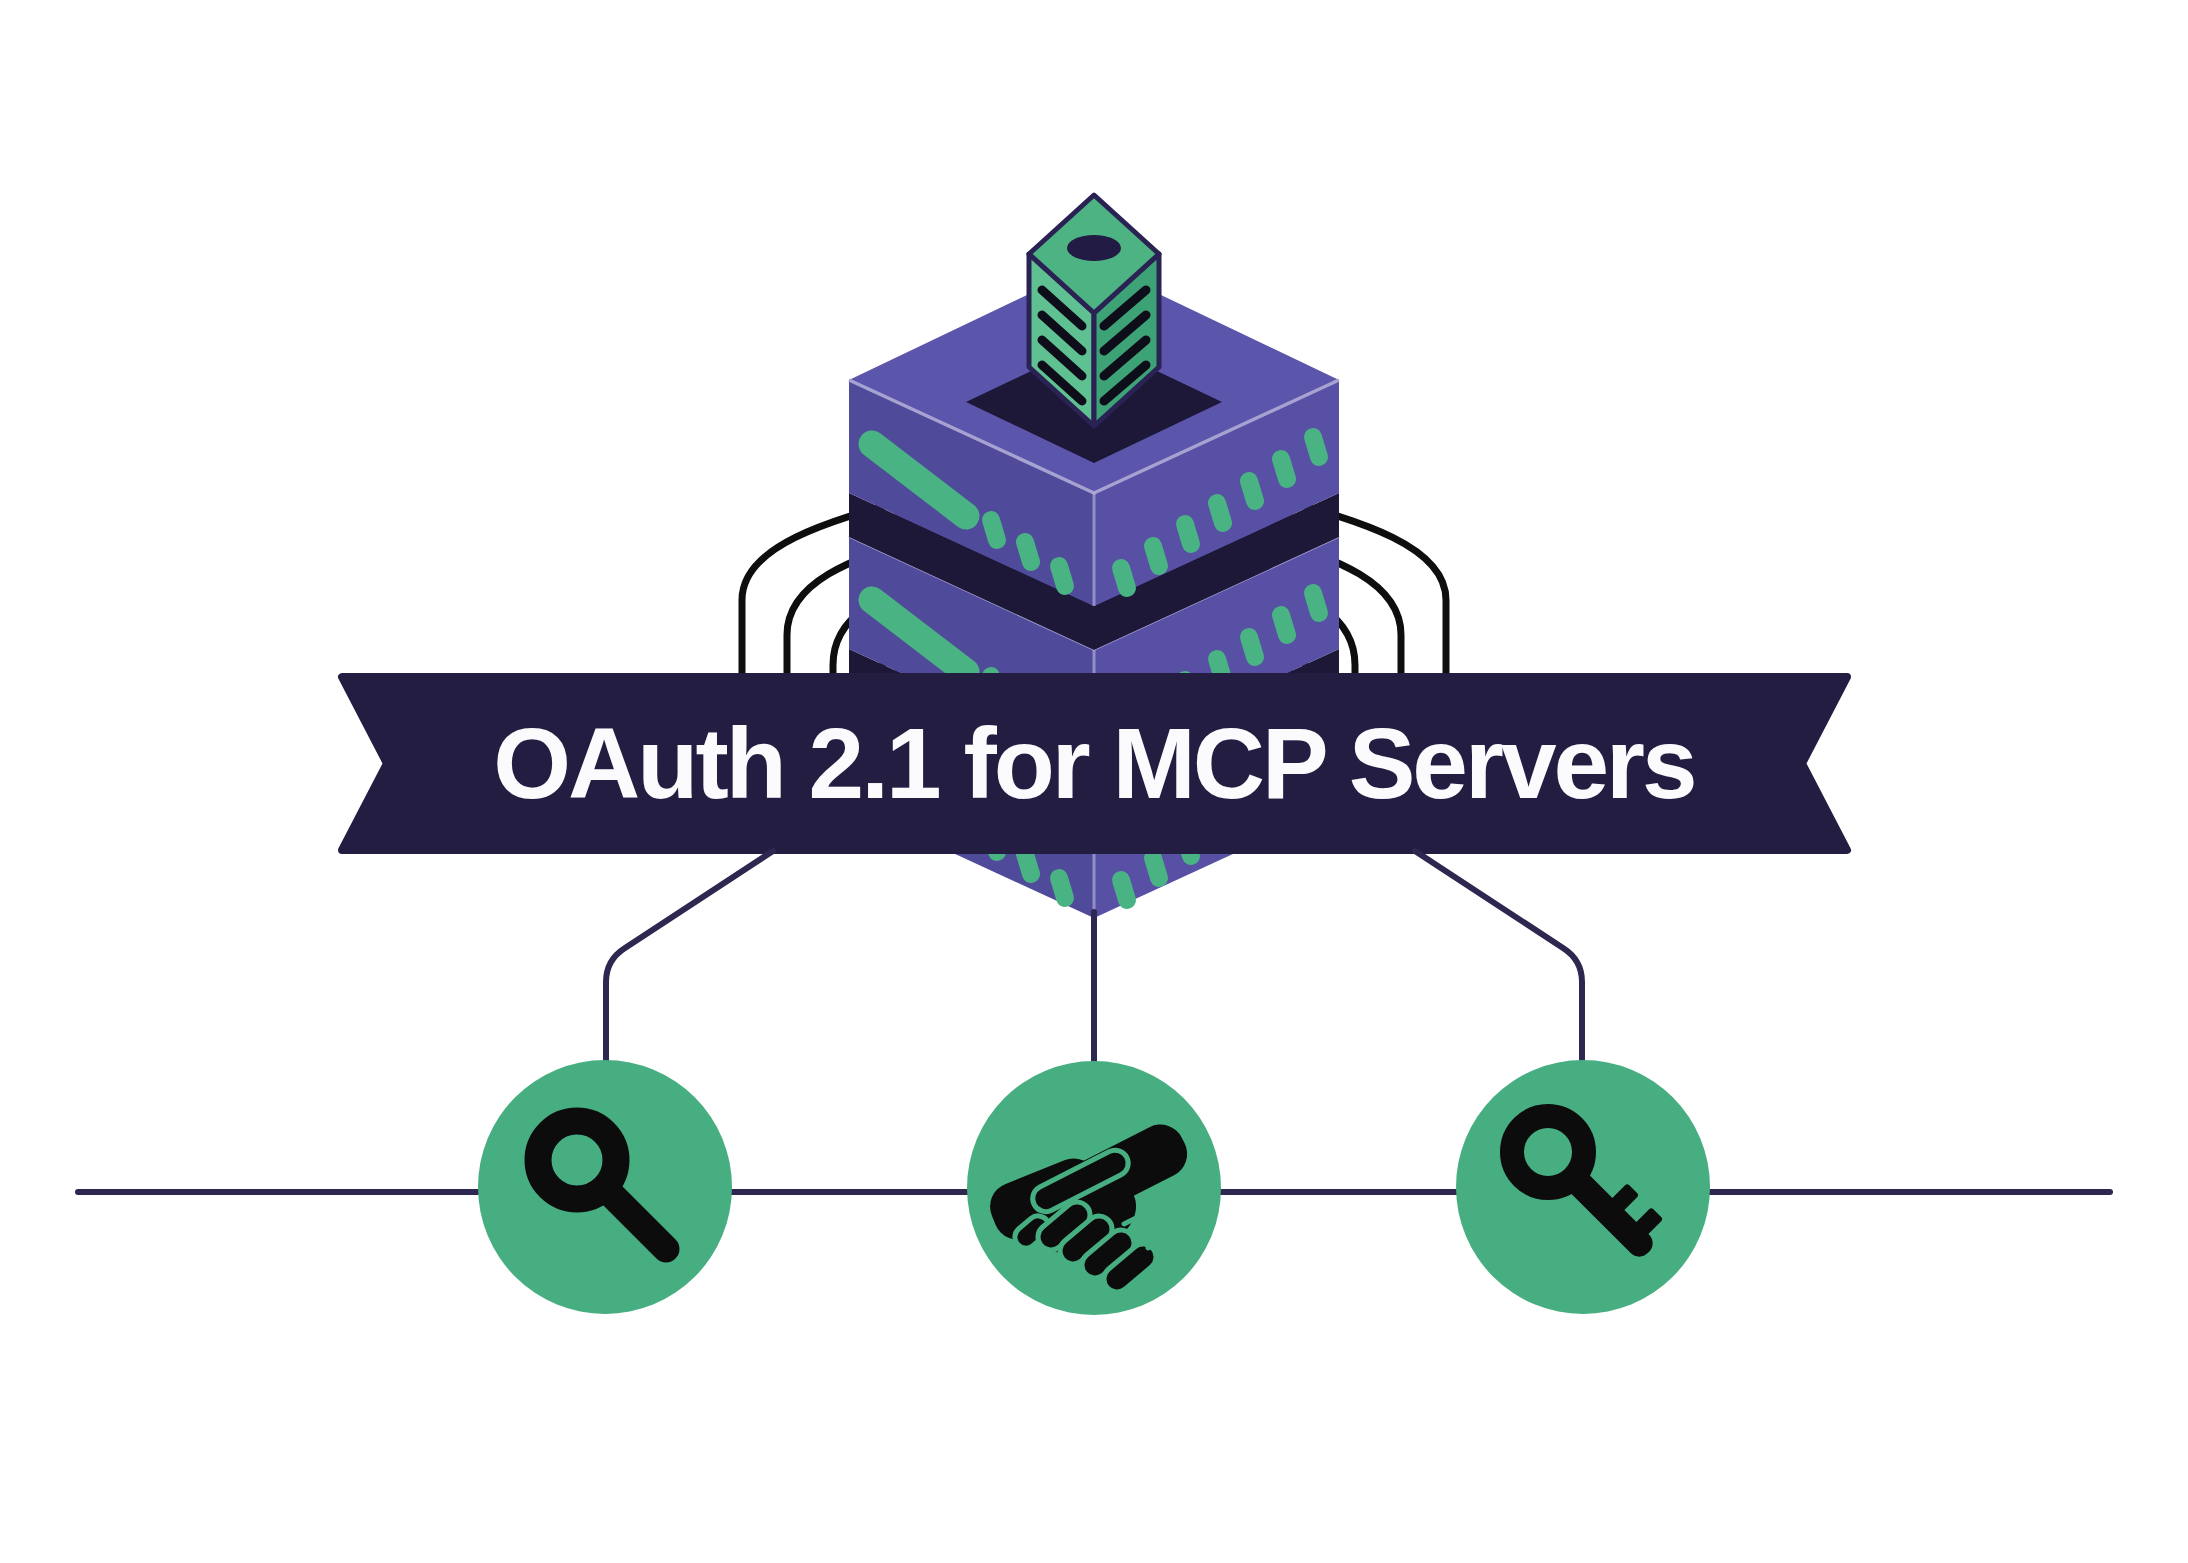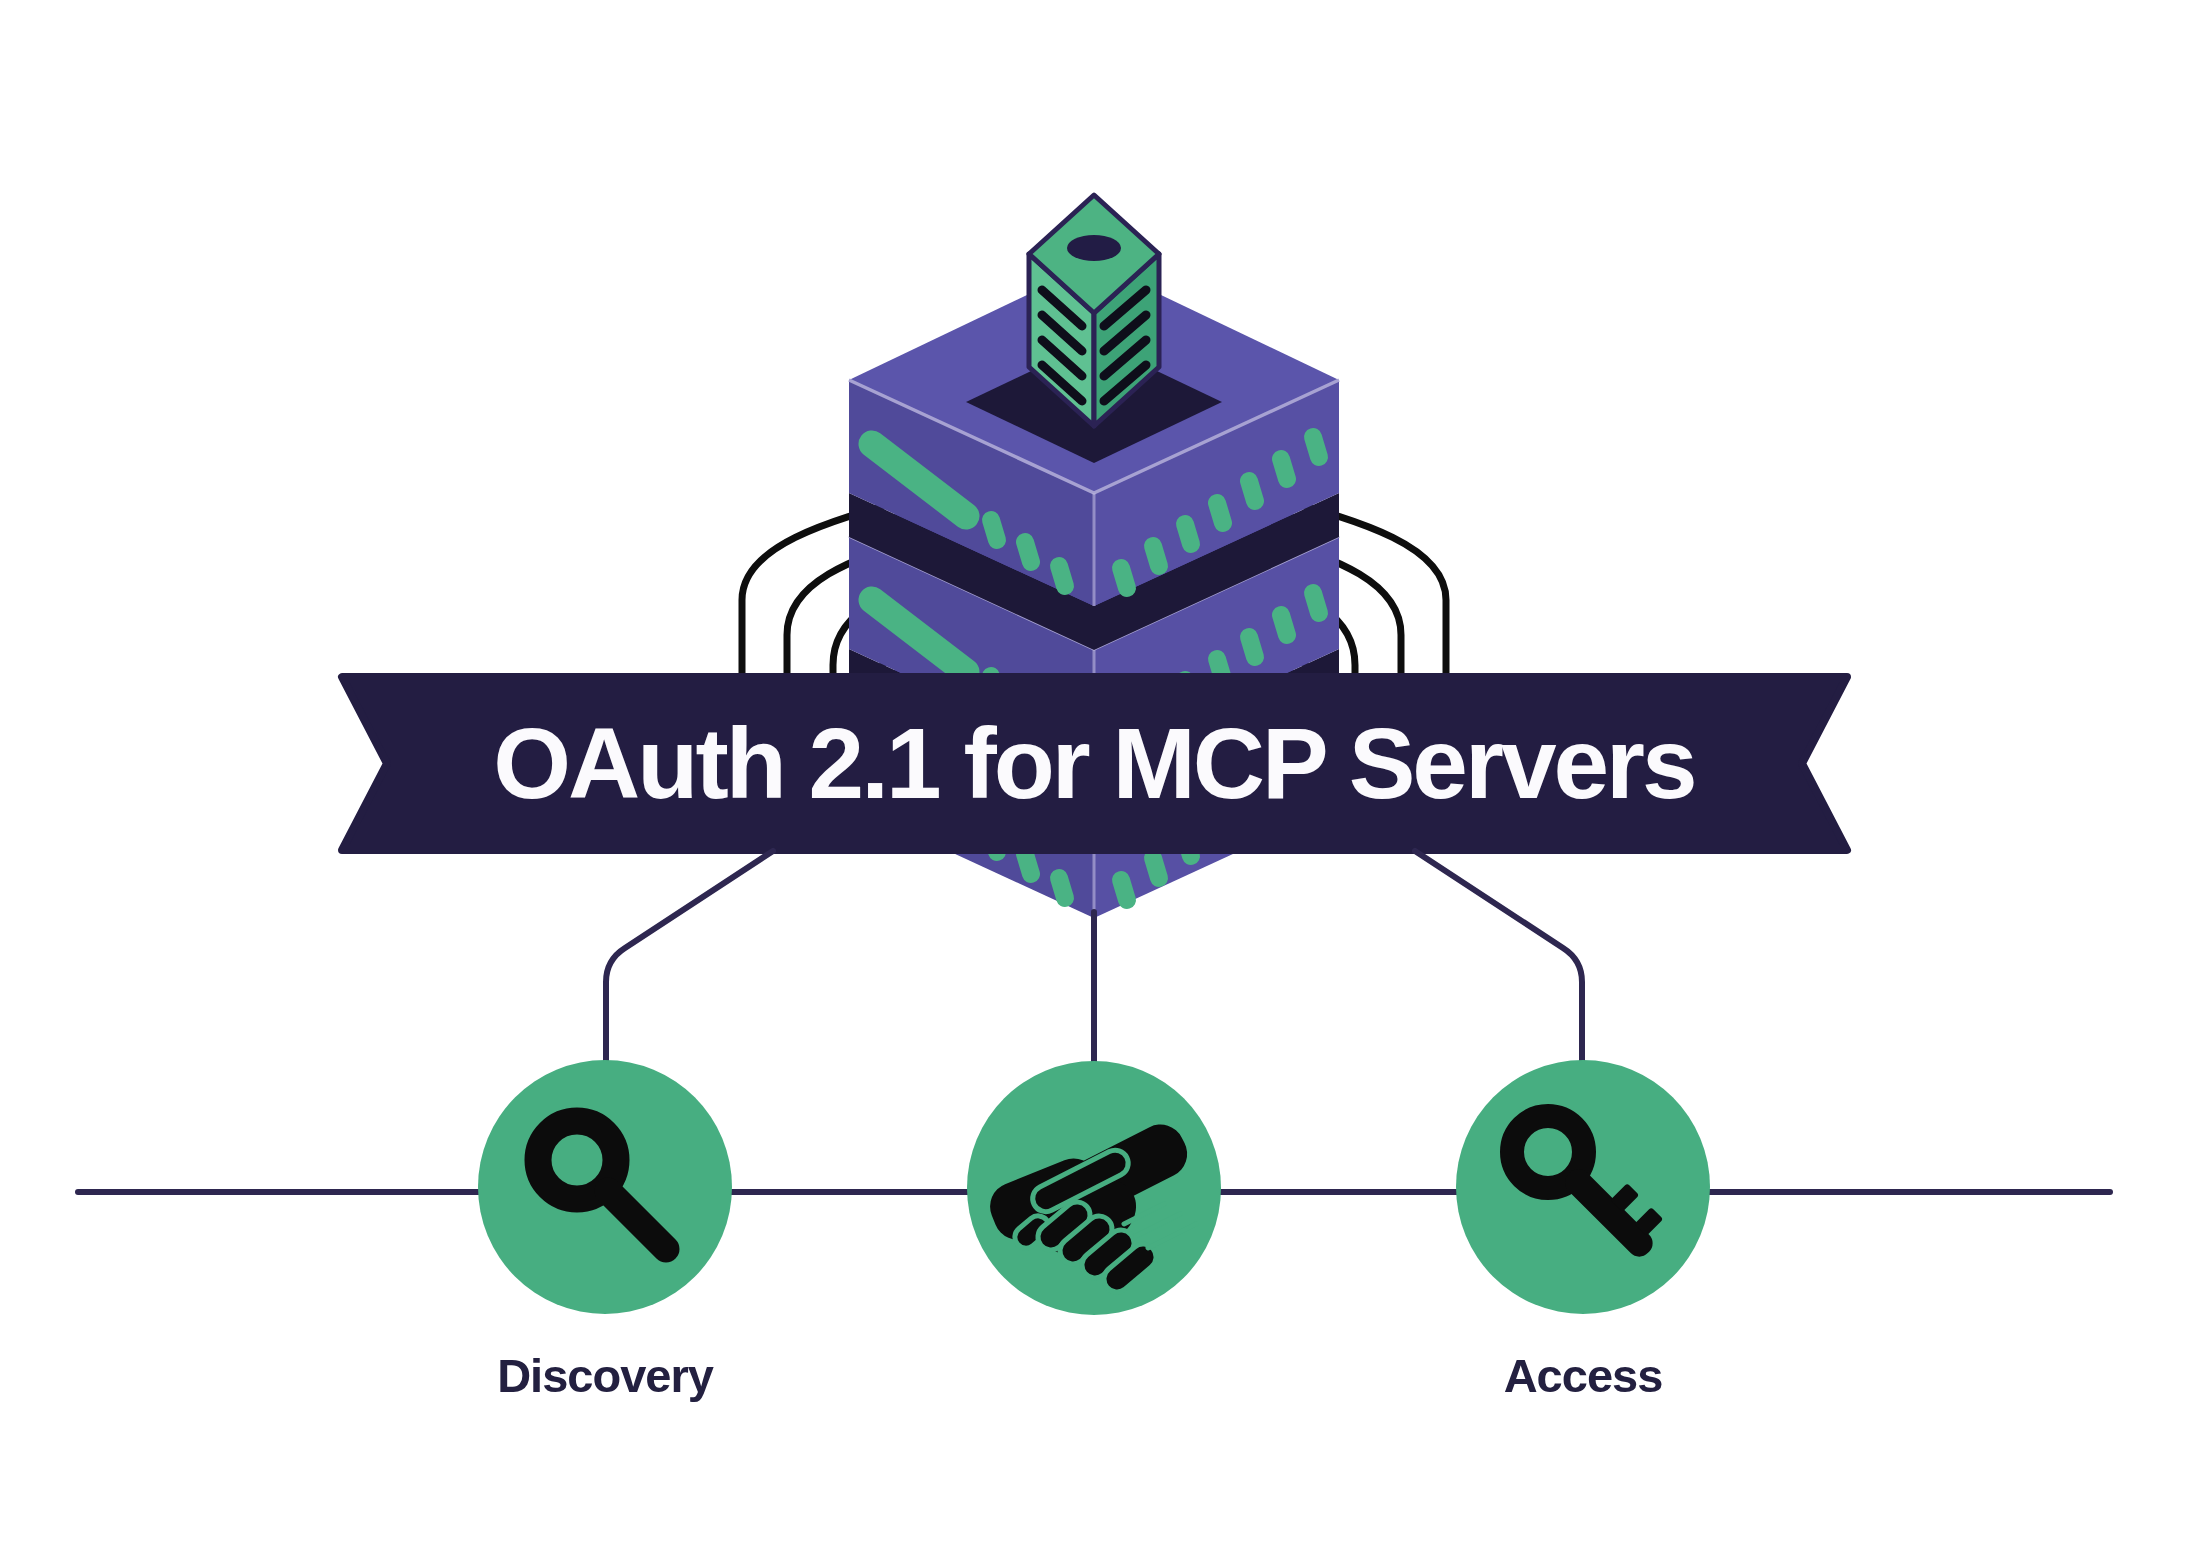--- a/index.html
+++ b/index.html
@@ -167,15 +167,13 @@
 
     <g transform="translate(1548,1152) rotate(-45)">
       <circle r="36" fill="none" stroke="#0c0c0c" stroke-width="24"></circle>
       <rect x="-13" y="30" width="26" height="112" rx="12" fill="#0c0c0c"></rect>
       <rect x="10" y="78" width="24" height="17" rx="3" fill="#0c0c0c"></rect>
       <rect x="10" y="112" width="24" height="17" rx="3" fill="#0c0c0c"></rect>
     </g>
   </svg>
 
   <div class="banner-title">OAuth 2.1 for MCP Servers</div>
-  <div class="node-label label-discovery">Discovery</div>
-  <div class="node-label label-access">Access</div>
 </div>
 
 </body></html>

